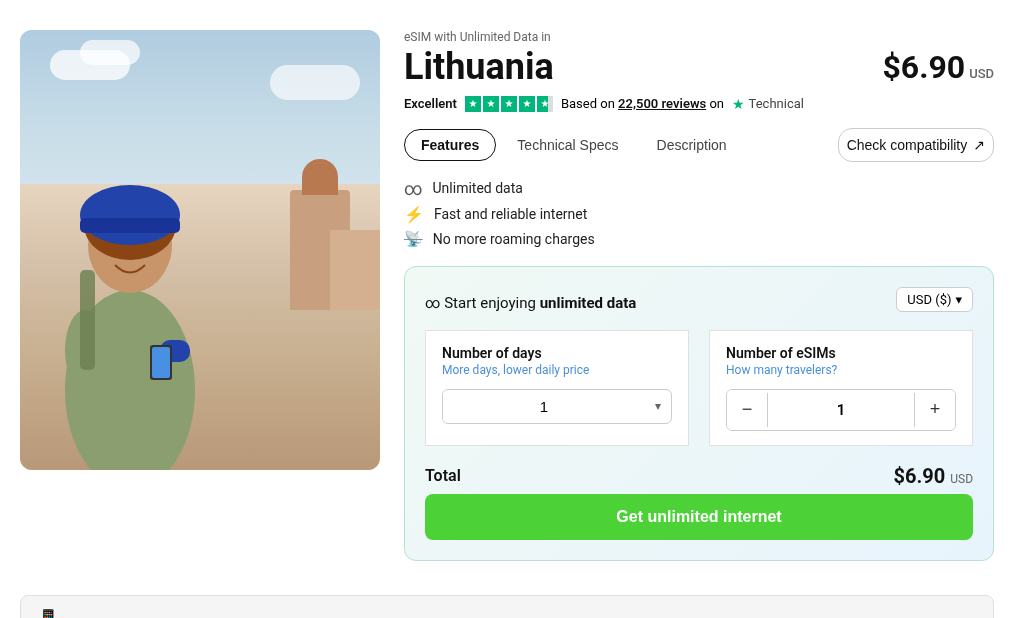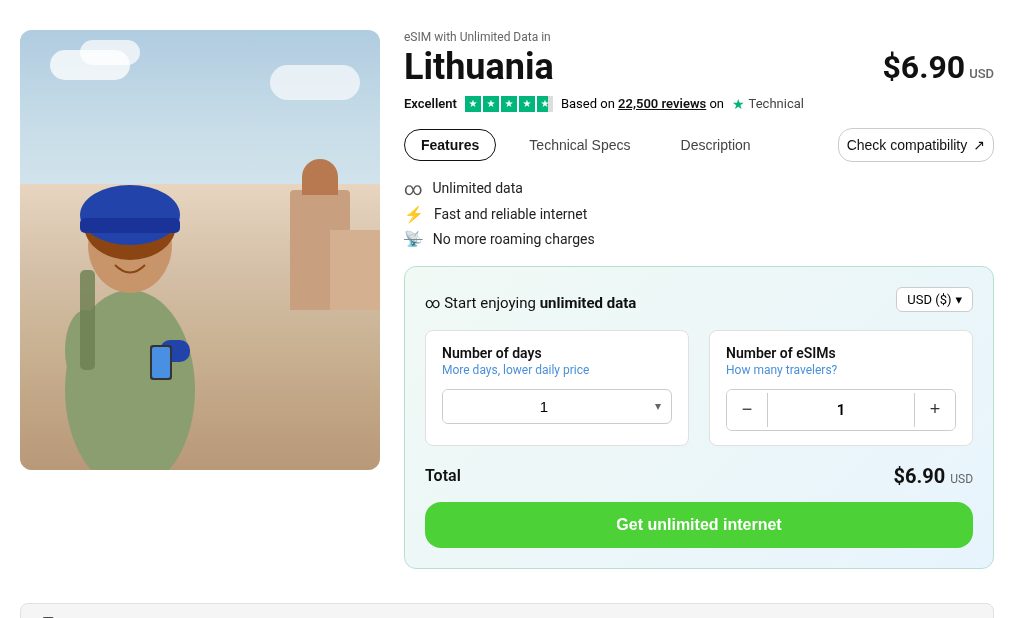--- a/index.html
+++ b/index.html
@@ -132,21 +132,21 @@
       font-size: 14px;
     }
     .tabs-row {
       display: flex;
       align-items: center;
       justify-content: space-between;
       margin-bottom: 16px;
     }
     .tabs {
       display: flex;
-      gap: 16px;
+      gap: 4px;
     }
     .tab {
       padding: 7px 16px;
       border-radius: 20px;
       font-size: 14px;
       font-weight: 500;
       cursor: pointer;
       border: 1.5px solid transparent;
       color: #444;
       background: transparent;
@@ -216,21 +216,21 @@
       gap: 4px;
     }
     .selectors-row {
       display: flex;
       gap: 20px;
       margin-bottom: 18px;
     }
     .selector-group {
       flex: 1;
       background: #fff;
-      border-radius: 8px;
+      border-radius: 0;
       padding: 14px 16px;
       border: 1px solid #e0e0e0;
     }
     .selector-label {
       font-size: 14px;
       font-weight: 600;
       color: #111;
       margin-bottom: 2px;
     }
     .selector-sublabel {
@@ -288,21 +288,21 @@
       font-weight: 600;
       padding: 8px;
       background: #fff;
       border-left: 1px solid #ccc;
       border-right: 1px solid #ccc;
     }
     .total-row {
       display: flex;
       justify-content: space-between;
       align-items: center;
-      margin-bottom: 14px;
+      margin-bottom: 6px;
     }
     .total-label {
       font-size: 16px;
       font-weight: 600;
       color: #111;
     }
     .total-price {
       font-size: 20px;
       font-weight: 700;
       color: #111;
@@ -310,21 +310,21 @@
     .total-currency {
       font-size: 12px;
       color: #666;
       font-weight: 400;
     }
     .get-btn {
       width: 100%;
       padding: 14px;
       background: #4cd137;
       border: none;
-      border-radius: 16px;
+      border-radius: 8px;
       font-size: 16px;
       font-weight: 600;
       color: #fff;
       cursor: pointer;
     }
     .install-notice {
       background: #f5f5f5;
       border: 1px solid #e0e0e0;
       border-radius: 8px;
       padding: 12px 16px;

